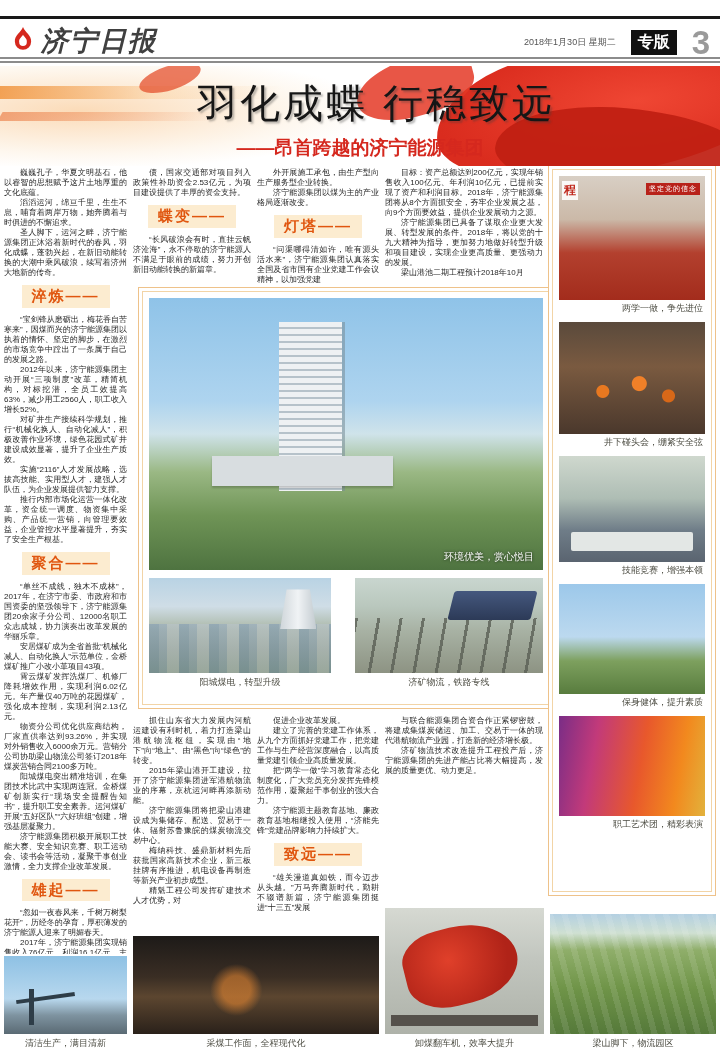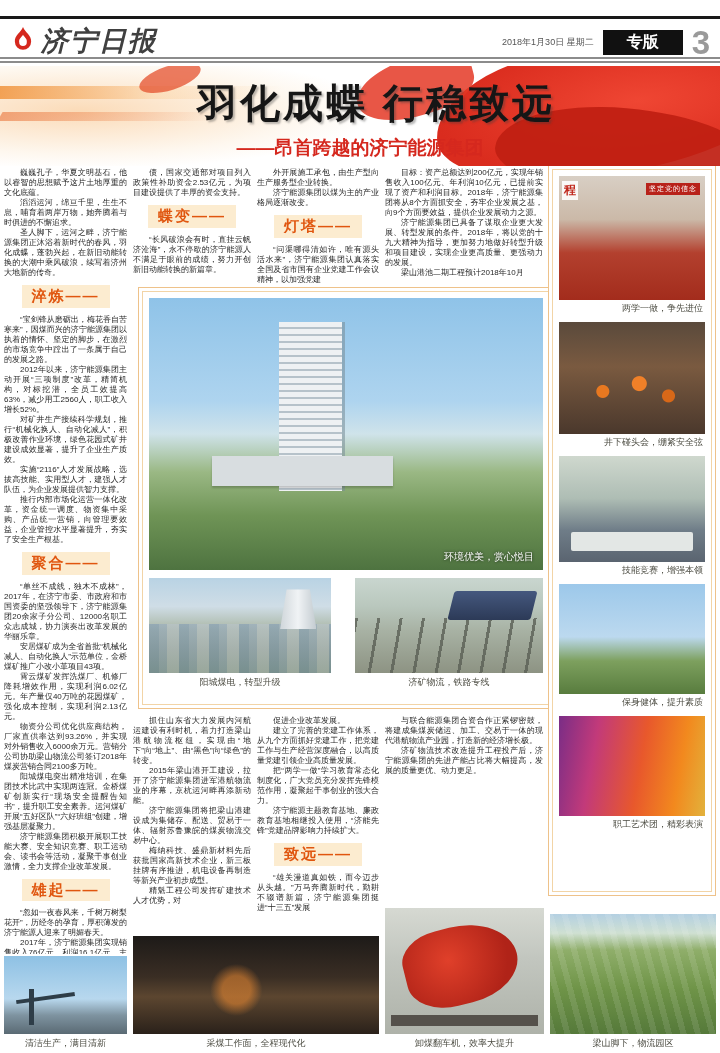--- a/index.html
+++ b/index.html
@@ -4,23 +4,23 @@
 <style>
   html,body{margin:0;padding:0;background:#e8e8e8;}
   #page{position:relative;width:720px;height:1053px;margin:0 auto;background:#fff;
         font-family:"Liberation Sans",sans-serif;overflow:hidden;}
 
   
   .toprule{position:absolute;left:0;top:16px;width:720px;height:3px;background:#181818;}
   .mast{position:absolute;left:10px;top:23px;display:flex;align-items:center;gap:5px;}
   .mast-text{font-family:"Liberation Serif",serif;font-style:italic;font-weight:bold;
              font-size:27px;color:#404040;letter-spacing:2px;}
-  .meta{position:absolute;right:10px;top:26px;display:flex;align-items:center;gap:9px;}
+  .meta{position:absolute;right:10px;top:26px;display:flex;align-items:center;gap:15px;}
   .meta-date{font-size:9px;color:#555;}
-  .ed-badge{background:#111;color:#fff;font-weight:bold;font-size:16px;padding:2px 24px;}
+  .ed-badge{background:#111;color:#fff;font-weight:bold;font-size:16px;padding:2px 7px;}
   .pageno{font-size:33px;font-weight:bold;color:#9a9a9a;line-height:1;}
   .dblrule{position:absolute;left:0;top:57px;width:720px;height:6px;
            border-top:2px solid #8c8c8c;border-bottom:2px solid #8c8c8c;box-sizing:border-box;}
 
   
   .banner{position:absolute;left:0;top:66px;width:720px;height:100px;overflow:hidden;}
   .deco{position:absolute;z-index:1;}
   .glow-left{left:-40px;top:0;width:400px;height:100px;
      background:radial-gradient(ellipse at 30% 45%,rgba(247,183,113,.5),rgba(250,220,180,.22) 55%,transparent 75%);}
   .streak-a{left:-30px;top:20px;width:310px;height:13px;transform:skewX(-30deg);
@@ -30,21 +30,21 @@
   .spark{left:138px;top:0px;width:64px;height:24px;background:#e4502e;border-radius:50%;
      transform:rotate(-18deg);opacity:.75;}
   .flag-big{right:-55px;top:-20px;width:340px;height:130px;transform:rotate(-6deg);
      background:radial-gradient(ellipse at 60% 45%,#ef4633,#da2c1e 70%);
      border-radius:45% 55% 60% 40% / 60% 50% 50% 40%;}
   .flag-dark{right:-30px;top:42px;width:255px;height:92px;transform:rotate(5deg);opacity:.93;
      background:#bf1f12;border-radius:50% 50% 45% 55% / 55% 45% 55% 45%;}
   .flag-tip{right:245px;top:-8px;width:120px;height:58px;transform:rotate(-15deg);opacity:.85;
      background:#e43826;border-radius:60% 40% 50% 50%;}
   .main-title{position:relative;z-index:2;text-align:center;margin-top:10px;font-size:40px;
-     font-weight:700;color:#161616;letter-spacing:3px;text-shadow:2px 2px 2px rgba(60,60,60,.35);padding-left:32px;}
+     font-weight:400;color:#161616;letter-spacing:3px;text-shadow:2px 2px 2px rgba(60,60,60,.35);padding-left:32px;}
   .subtitle{position:relative;z-index:2;text-align:center;margin-top:4px;font-size:19px;
      font-weight:bold;color:#d5281e;}
   .byline{position:relative;z-index:2;text-align:center;margin-top:4px;font-size:8.5px;color:#7a7a7a;}
 
   
   .tcol{position:absolute;font-size:8px;line-height:1.25;color:#272727;text-align:justify;overflow:hidden;}
   .tcol .para{text-indent:2em;margin:0;}
   .sec{width:88px;margin:7px auto;background:#fcecd0;color:#e0560f;font-weight:bold;
        font-size:15px;text-align:center;padding:2px 0;letter-spacing:2px;text-indent:0;}
 

